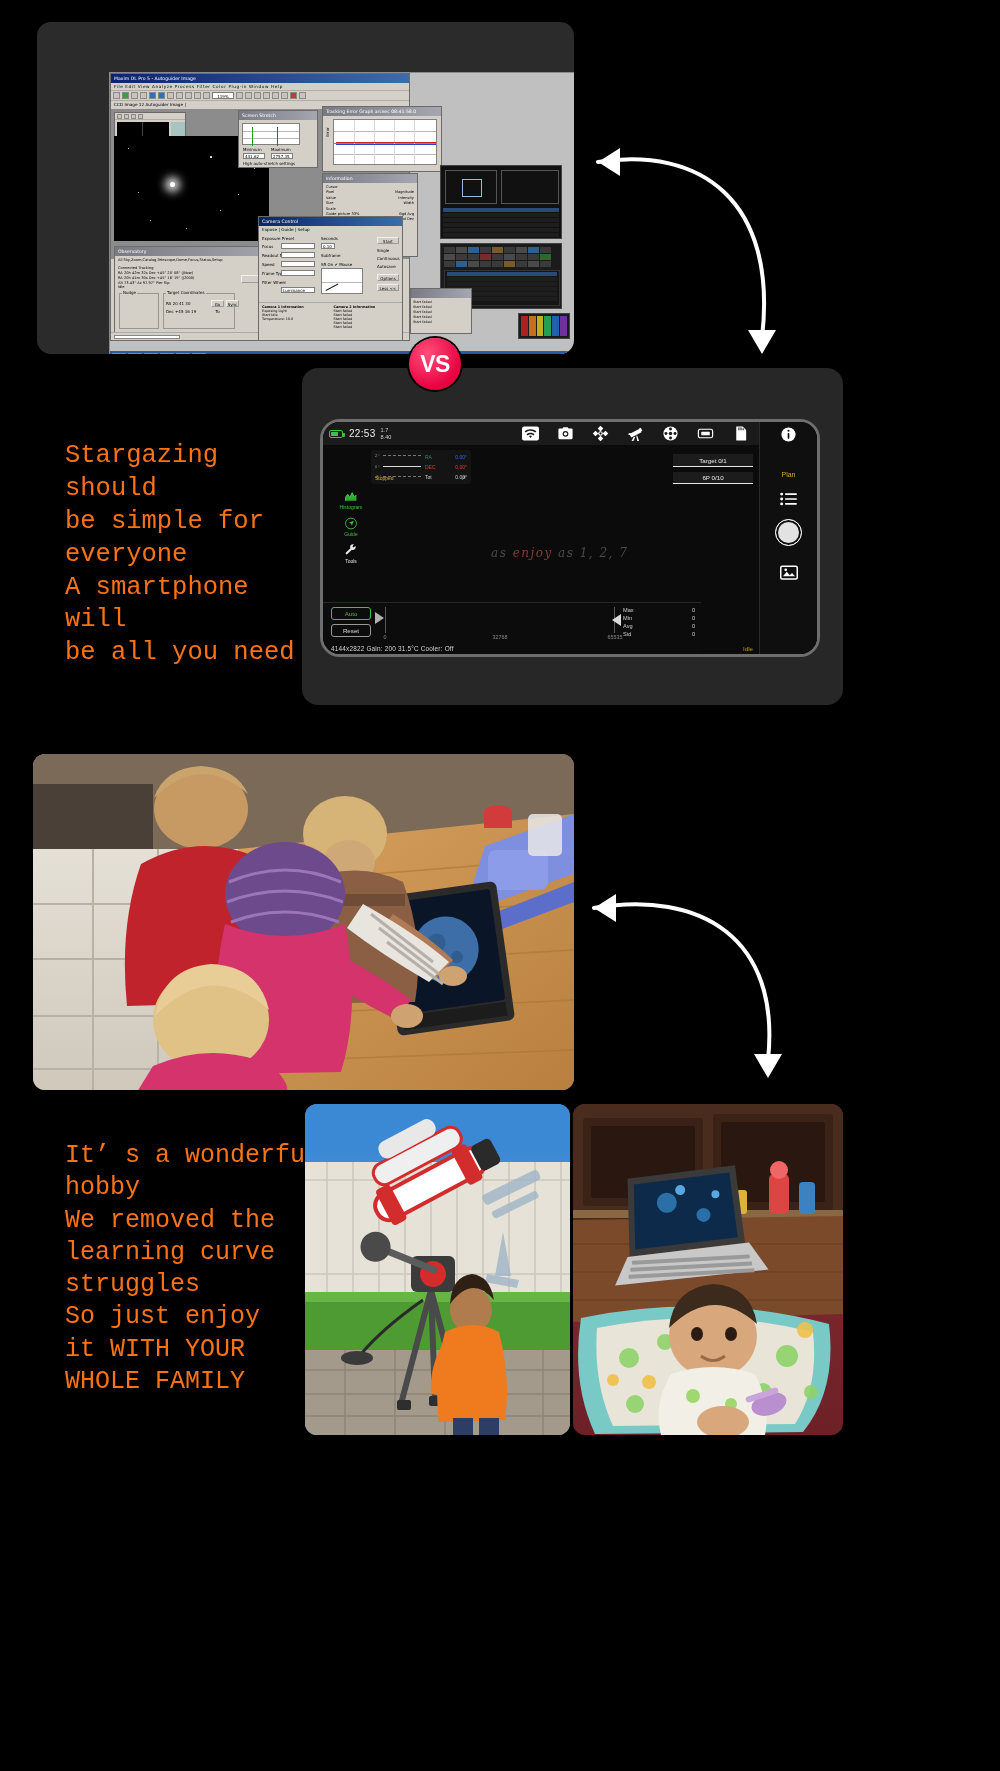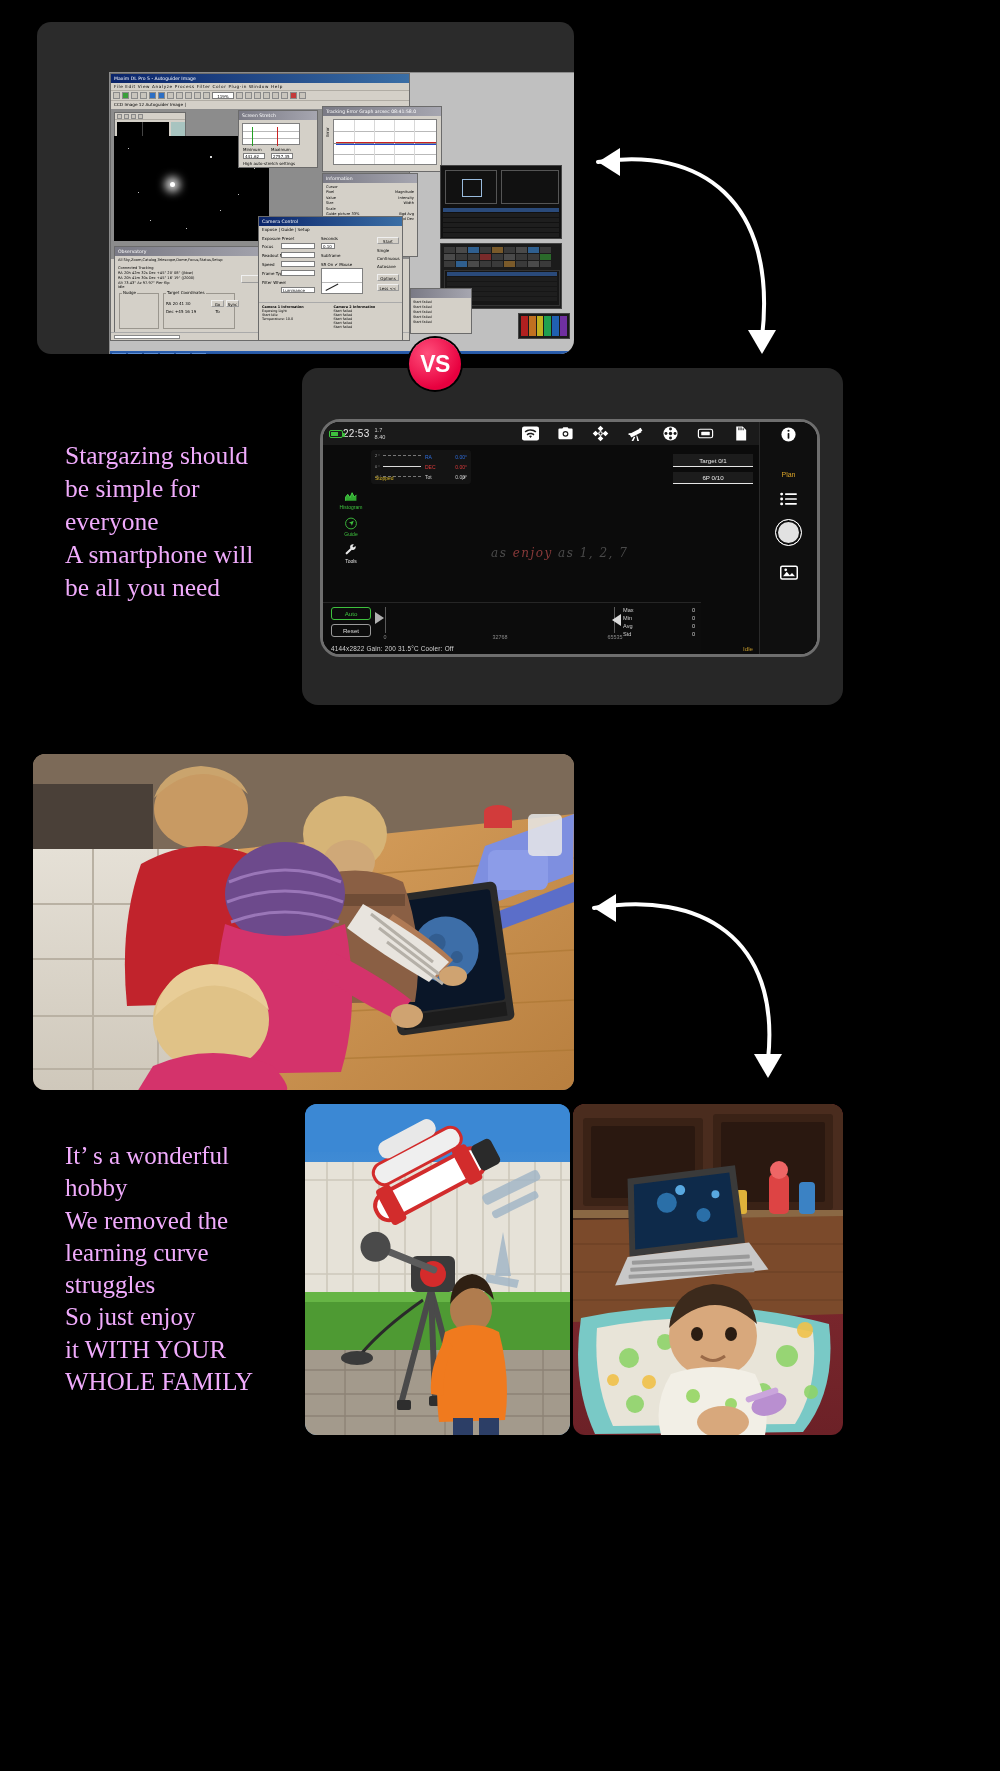--- a/index.html
+++ b/index.html
@@ -83,22 +83,22 @@
     font-family:"Liberation Sans", sans-serif;
     box-shadow:0 0 0 2px #000;
     z-index:30;
   }
 
   
   .arrow-svg { position:absolute; overflow:visible; }
 
   
   .headline {
-    position:absolute; color:#f0abfc; font-size:25.5px; line-height:1.29;
-    font-family:Liberation Serif, serif; font-weight:400; white-space:pre-line;
+    position:absolute; color:#f97316; font-size:25.5px; line-height:1.29;
+    font-family:Liberation Mono, monospace; font-weight:400; white-space:pre-line;
   }
   #headline-1 { left:65px; top:440px; width:250px; }
   #headline-2 { left:65px; top:1140px; width:260px; font-size:25px; line-height:1.29; }
 
   
   #phone-block {
     left:302px; top:368px; width:541px; height:337px;
     background:#272727; border-radius:16px;
   }
   #phone-body {
@@ -117,21 +117,21 @@
     position:absolute; left:0; top:0; right:0; height:23px;
     background:#1a1a1a; display:flex; align-items:center; padding:0 6px; gap:0;
   }
   .battery {
     width:14px; height:8px; border:1px solid #3ec13e; border-radius:2px;
     position:relative; display:inline-block;
   }
   .battery::after { content:""; position:absolute; right:-3px; top:2px; width:2px; height:4px;
                     background:#3ec13e; border-radius:0 1px 1px 0; }
   .battery span { position:absolute; left:1px; top:1px; width:7px; height:4px; background:#3ec13e; }
-  #clock { color:#e8e8e8; font-size:10px; letter-spacing:.3px; }
+  #clock { color:#e8e8e8; font-size:10px; margin-left:6px; letter-spacing:.3px; }
   #ratio { margin-left:5px; color:#cfcfcf; font-size:5.6px; line-height:1.15; text-align:left; }
   .topicons { margin-left:auto; display:flex; align-items:center; gap:18px; padding-right:4px; }
   .ticon { width:17px; height:17px; display:flex; align-items:center; justify-content:center; }
   .ticon svg { width:100%; height:100%; fill:#fff; }
 
   
   #guide-widget {
     position:absolute; left:48px; top:28px; width:100px; height:34px;
     background:#141414; border-radius:3px; padding:3px 4px;
     display:flex; font-size:4.4px; color:#cfcfcf;

